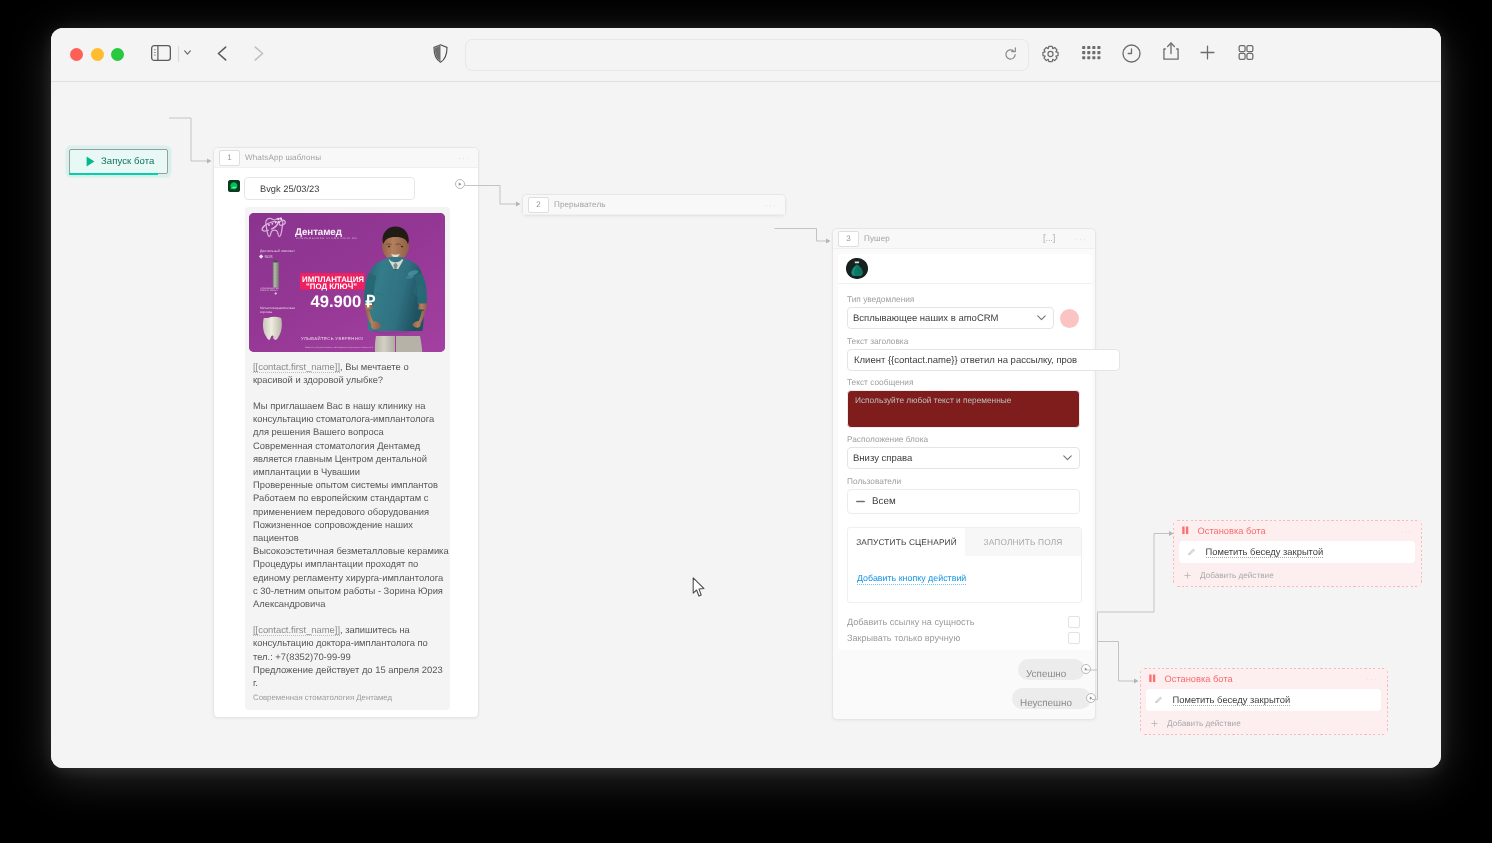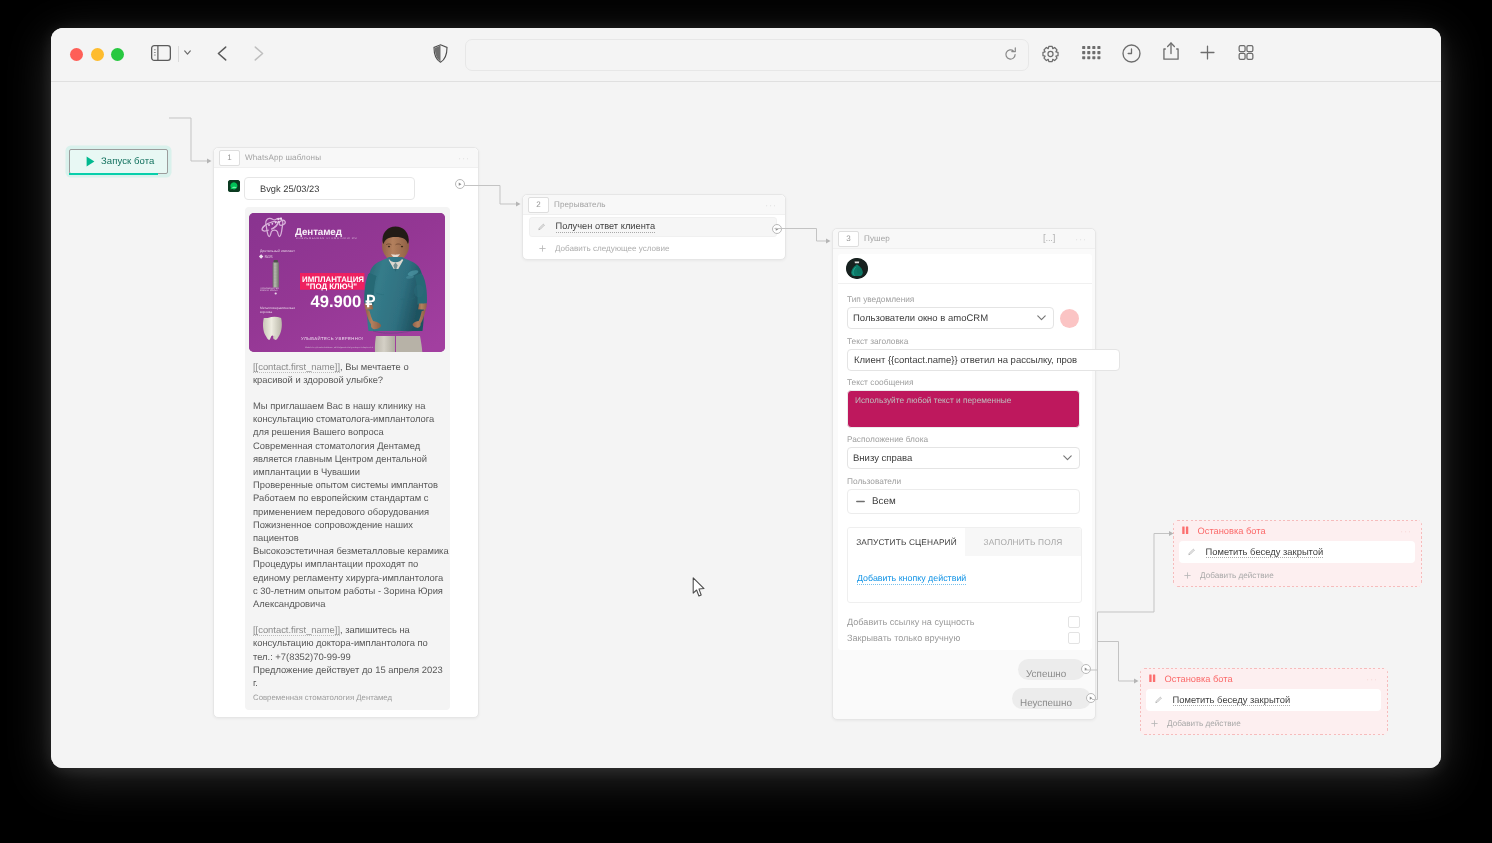--- a/index.html
+++ b/index.html
@@ -92,21 +92,21 @@
       border-bottom:1px solid #f0f0f0;}
   #push-avatar{width:22px;height:21px;border-radius:50%;background:#141f1d;position:relative;overflow:hidden;}
   #push-form{position:absolute;left:0;top:31px;width:254px;height:366px;}
   .fl{position:absolute;font-size:8.3px;color:#a0a0a0;left:9px;}
   .fsel{position:absolute;left:9px;height:22px;border:1px solid #e4e4e4;border-radius:4px;background:#fff;
       display:flex;align-items:center;padding:0 7px 0 5px;box-sizing:border-box;font-size:9.5px;color:#3c3c3c;}
   .fsel .cv{margin-left:auto;}
   .finput{position:absolute;left:9px;height:22px;border:1px solid #e4e4e4;border-radius:4px;background:#fff;
       display:flex;align-items:center;padding:0 6px;box-sizing:border-box;font-size:9.5px;color:#3c3c3c;
       overflow:hidden;white-space:nowrap;}
-  .ftext{position:absolute;left:9px;height:38px;border:1px solid #ececec;border-radius:4px;background:#be185d;
+  .ftext{position:absolute;left:9px;height:38px;border:1px solid #ececec;border-radius:4px;background:#7f1d1d;
       padding:4px 7px;box-sizing:border-box;font-size:8.3px;color:#bfbfbf;}
   .fchip{position:absolute;left:9px;height:25px;border:1px solid #ececec;border-radius:4px;background:#fff;
       display:flex;align-items:center;padding:0 8px;box-sizing:border-box;font-size:9.8px;color:#3c3c3c;}
   #f1{top:22px;width:207px;}  #l1{top:9px;}
   #f2{top:64px;width:273px;}  #l2{top:51px;}
   #f3{top:105px;width:233px;} #l3{top:92px;}
   #f4{top:162px;width:233px;} #l4{top:149px;}
   #f5{top:204px;width:233px;} #l5{top:191px;}
   #pink-dot{position:absolute;left:222px;top:24px;width:19px;height:19px;border-radius:50%;background:#fbc4c4;}
   #tabs-box{position:absolute;left:9px;top:242px;width:233px;border:1px solid #efefef;border-radius:3px;background:#fff;}
@@ -444,40 +444,20 @@
             </svg>
       </div>
     </div>
 
     <div class="card" id="int-card">
       <div class="card-head">
         <div class="num-box">2</div>
         <div class="card-title">Прерыватель</div>
         <div class="card-dots">···</div>
       </div>
-      <div style="padding-bottom:0px">
-        <div class="act-row">
-          <svg width="7.5" height="7.5" viewBox="0 0 10 10">
-                <path d="M1.1 8.9 L1.7 7.0 L7.2 1.5 L8.5 2.8 L3.0 8.3 Z" fill="none" stroke="#b0b0b0" stroke-width="1.15" stroke-linejoin="round"></path>
-              </svg>
-          <span class="act-label">Получен ответ клиента</span>
-          <div class="port" style="right:-6px;top:6px">
-            <svg width="4" height="4.4" viewBox="0 0 5 5">
-                  <path d="M0.9 0.5 L4.3 2.5 L0.9 4.5 Z" fill="#8d8d8d"></path>
-                </svg>
-          </div>
-        </div>
-        <div class="add-row">
-          <svg width="7" height="7" viewBox="0 0 9 9">
-                <line x1="4.5" y1="0.5" x2="4.5" y2="8.5" stroke="#b5b5b5" stroke-width="1.05"></line>
-                <line x1="0.5" y1="4.5" x2="8.5" y2="4.5" stroke="#b5b5b5" stroke-width="1.05"></line>
-              </svg>
-          <span class="add-label">Добавить следующее условие</span>
-        </div>
-      </div>
     </div>
 
     <div class="card" id="push-card">
       <div class="card-head">
         <div class="num-box">3</div>
         <div class="card-title">Пушер</div>
         <div class="brace">[...]</div>
         <div class="card-dots" style="margin-left:0">···</div>
       </div>
       <div id="push-inner">
@@ -489,21 +469,21 @@
             <path d="M11 6.2 c3.5 2.6 5.8 5.6 5.8 8.2 c0 2.0-1.3 3.3-2.8 3.6 l-6.2 0 c-1.5-0.35-2.6-1.6-2.6-3.6 c0-2.6 2.3-5.6 5.8-8.2z" fill="#0d7a68"></path>
             <path d="M9.3 9.4 c-1.6 1.9-2.5 3.9-2.3 5.6 c0.1 1.0 0.6 1.7 1.3 2.1" stroke="#2fc0a8" stroke-width="0.85" fill="none" opacity="0.75" stroke-linecap="round"></path>
             <ellipse cx="13.4" cy="12.6" rx="2.5" ry="3.3" fill="#0a6b5a" opacity="0.5"></ellipse>
           </svg>
         </div>
       </div>
       <div id="push-form">
         <div class="fl" id="l1">Тип уведомления</div>
         <div>
           <div class="fsel" id="f1">
-            <span>Пользователи окно в amoCRM</span>
+            <span>Всплывающее наших в amoCRM</span>
             <span class="cv"><svg width="9" height="6" viewBox="0 0 9 6">
                       <path d="M0.8 0.9 L4.5 4.6 L8.2 0.9" fill="none" stroke="#767676" stroke-width="1.15" stroke-linecap="round" stroke-linejoin="round"></path>
                     </svg></span>
           </div>
           <div id="pink-dot"></div>
         </div>
         <div class="fl" id="l2">Текст заголовка</div>
         <div class="finput" id="f2">Клиент {{contact.name}} ответил на рассылку, пров</div>
         <div class="fl" id="l3">Текст сообщения</div>
         <div class="ftext" id="f3">Используйте любой текст и переменные</div>

